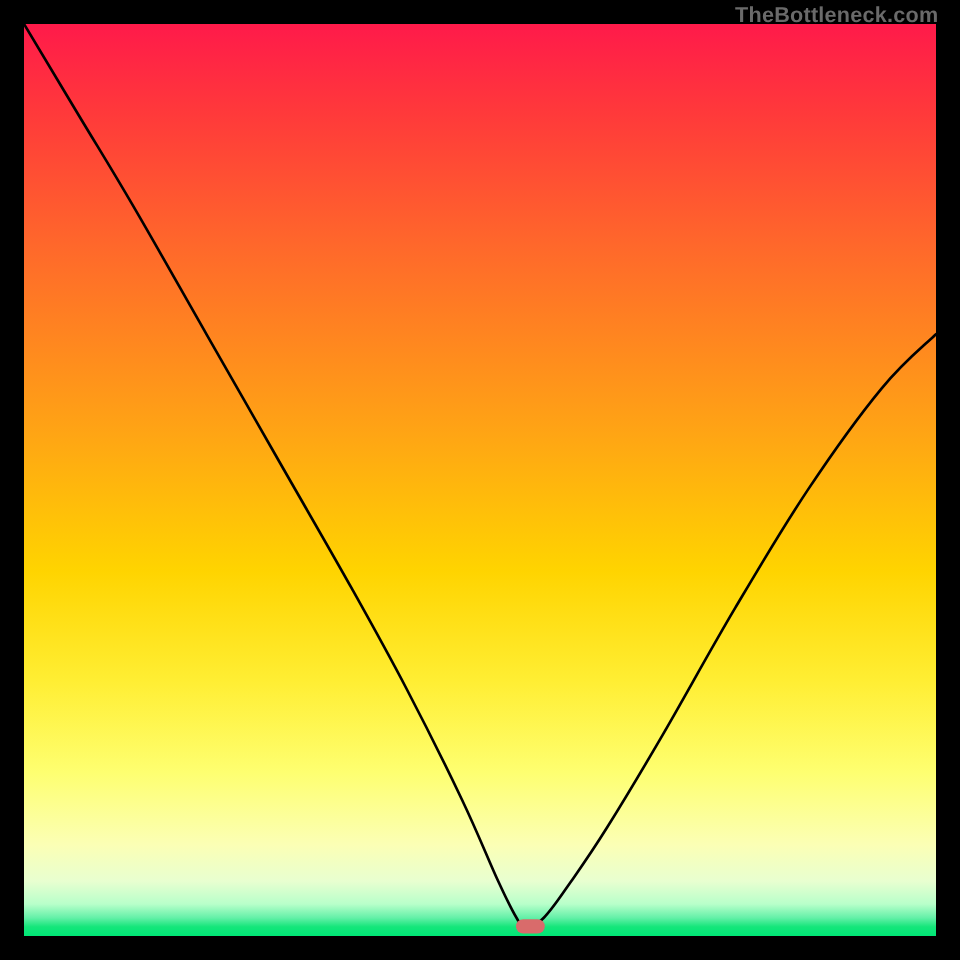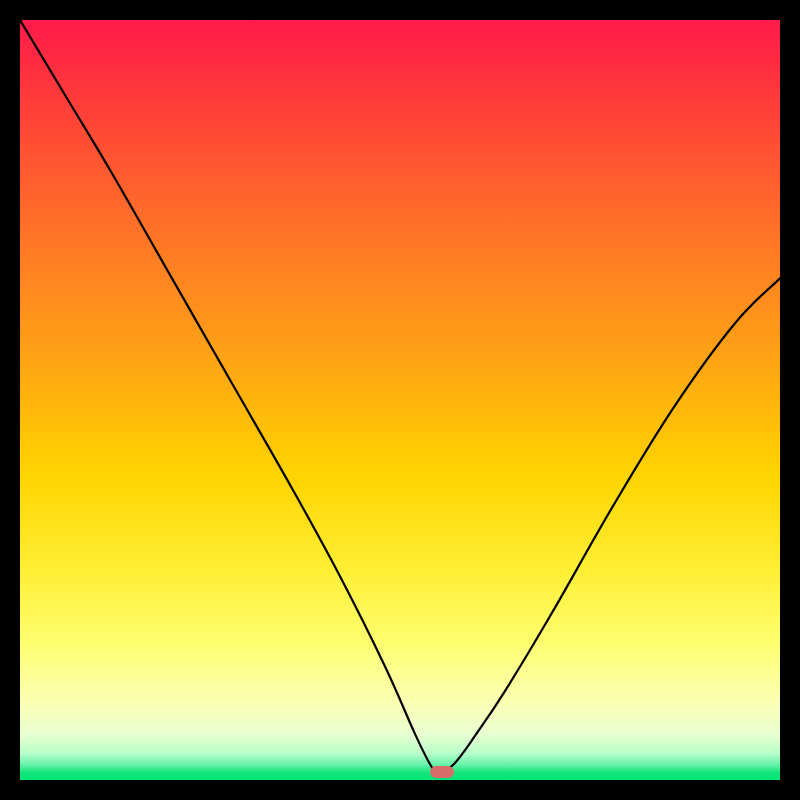--- a/index.html
+++ b/index.html
@@ -63,20 +63,21 @@
     font-size: 18px;
     font-weight: 600;
     color: #6a6a6a;
     letter-spacing: 0.2px;
   }
 </style>
 </head>
 <body>
 
 <div class="frame">
+  <div class="watermark">TheBottleneck.com</div>
   <div class="plot-area">
     <div class="gradient-bg"></div>
     <svg class="curve" viewBox="0 0 760 760" preserveAspectRatio="none">
       <path id="curve-path" fill="none" stroke="#000" stroke-width="2.2" stroke-linecap="round" stroke-linejoin="round" d="M 0 0 C 8.360000000000001 13.933333333333334, 28.88 48.13333333333333, 45.6 76 C 62.32000000000001 103.86666666666667, 71.69333333333333 118.56, 91.2 152 C 110.70666666666668 185.44, 129.70666666666665 219.38666666666666, 152 258.4 C 174.29333333333335 297.4133333333333, 190.5066666666667 325.7866666666667, 212.8 364.8 C 235.09333333333333 403.81333333333333, 254.0933333333333 436.3666666666667, 273.59999999999997 471.2 C 293.1066666666666 506.0333333333333, 302.47999999999996 522.7533333333333, 319.2 554.8 C 335.92 586.8466666666666, 350.8666666666667 616.74, 364.8 646 C 378.73333333333335 675.26, 386.84 696.2866666666666, 395.2 714.4 C 403.56 732.5133333333333, 406.22 737.8333333333333, 410.40000000000003 744.8 C 414.58000000000004 751.7666666666667, 413.82000000000005 752.4, 418.00000000000006 752.4 C 422.18000000000006 752.4, 426.23333333333335 751.7666666666667, 433.2 744.8 C 440.16666666666663 737.8333333333333, 446.24666666666667 728.3333333333333, 456 714.4 C 465.75333333333333 700.4666666666667, 472.4666666666667 691.0933333333332, 486.40000000000003 668.8 C 500.33333333333337 646.5066666666667, 512.4933333333333 626.2399999999999, 532 592.8 C 551.5066666666667 559.36, 570.5066666666668 524.02, 592.8000000000001 486.40000000000003 C 615.0933333333334 448.78000000000003, 631.3066666666667 421.04, 653.6 387.6 C 675.8933333333333 354.16, 694.8933333333333 327.68666666666667, 714.4 304 C 733.9066666666666 280.31333333333333, 751.64 266.76, 760 258.4"></path>
     </svg>
     <div id="marker" class="marker" style="left: 55.5%; top: 99%; background: rgb(217, 107, 107);"></div>
   </div>
 </div>
 
 </body></html>

